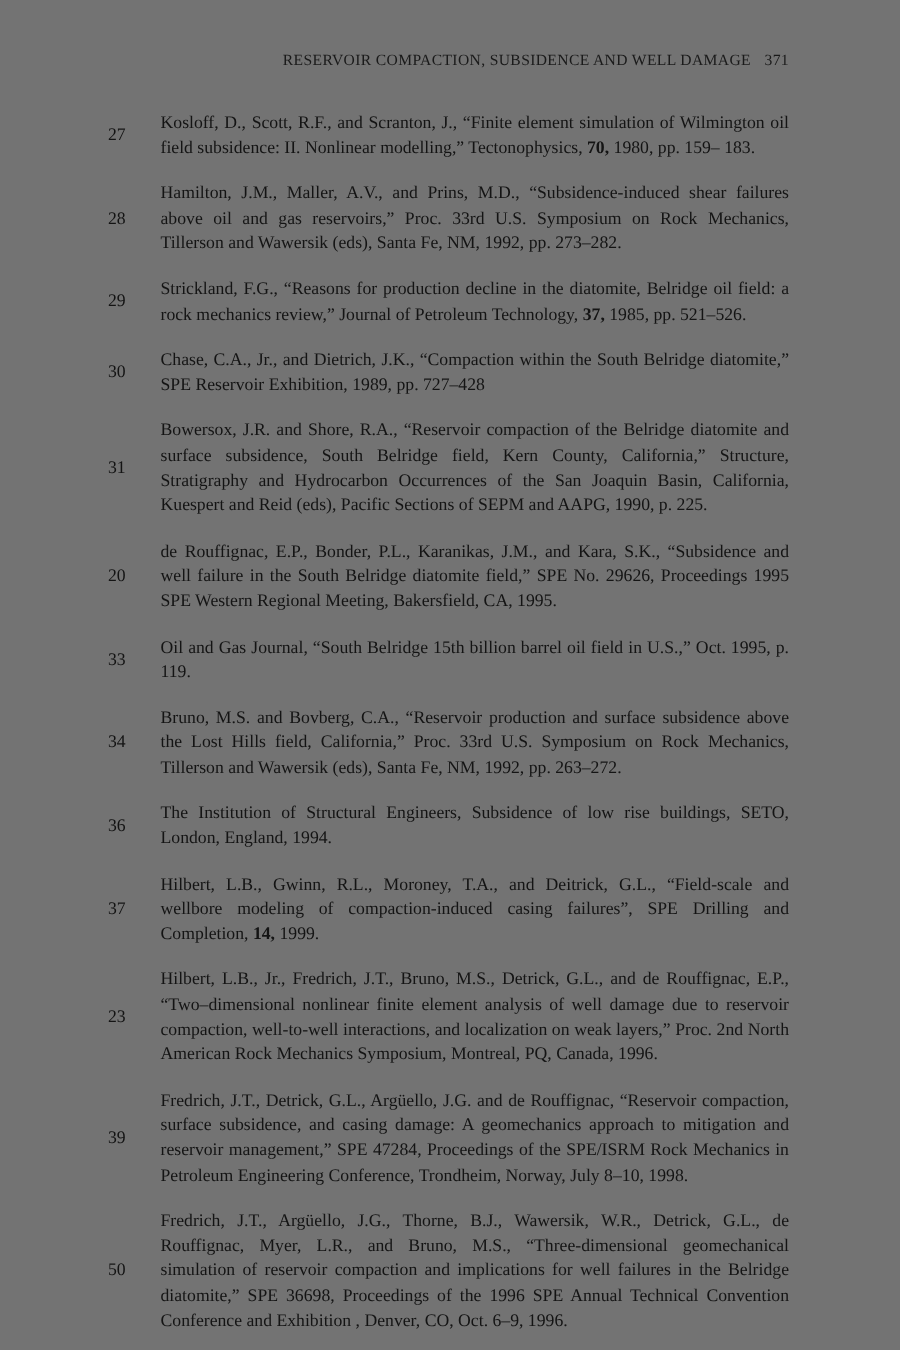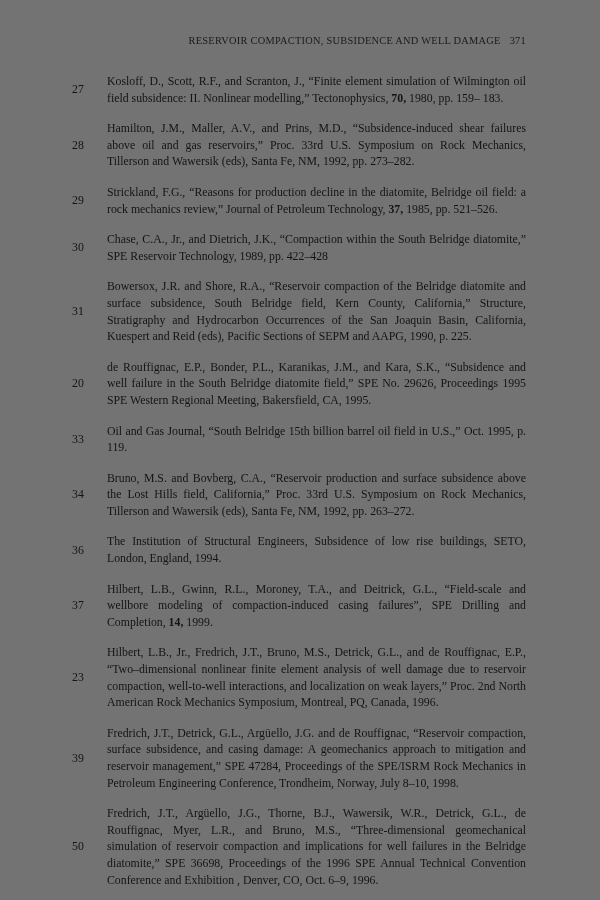--- a/index.html
+++ b/index.html
@@ -70,21 +70,21 @@
       <div class="ref">
         <div class="ref-num">28</div>
         <div class="ref-text"><span>Hamilton, J.M., Maller, A.V., and Prins, M.D., “Subsidence-induced shear failures above oil and gas reservoirs,” </span><span class="it">Proc. 33rd U.S. Symposium on Rock Mechanics, </span><span>Tillerson and Wawersik (eds), Santa Fe, NM, 1992, pp. 273–282.</span></div>
       </div>
       <div class="ref">
         <div class="ref-num">29</div>
         <div class="ref-text"><span>Strickland, F.G., “Reasons for production decline in the diatomite, Belridge oil field: a rock mechanics review,” </span><span class="it">Journal of Petroleum Technology, </span><span class="bd">37, </span><span>1985, pp. 521–526.</span></div>
       </div>
       <div class="ref">
         <div class="ref-num">30</div>
-        <div class="ref-text"><span>Chase, C.A., Jr., and Dietrich, J.K., “Compaction within the South Belridge diatomite,” </span><span class="it">SPE Reservoir Technology, </span><span>1989, pp. 422–428</span></div>
+        <div class="ref-text"><span>Chase, C.A., Jr., and Dietrich, J.K., “Compaction within the South Belridge diatomite,” </span><span class="it">SPE Reservoir Exhibition, </span><span>1989, pp. 727–428</span></div>
       </div>
       <div class="ref">
         <div class="ref-num">31</div>
         <div class="ref-text"><span>Bowersox, J.R. and Shore, R.A., “Reservoir compaction of the Belridge diatomite and surface subsidence, South Belridge field, Kern County, California,” </span><span class="it">Structure, Stratigraphy and Hydrocarbon Occurrences of the San Joaquin Basin, California, </span><span>Kuespert and Reid (eds), Pacific Sections of SEPM and AAPG, 1990, p. 225.</span></div>
       </div>
       <div class="ref">
         <div class="ref-num">20</div>
         <div class="ref-text"><span>de Rouffignac, E.P., Bonder, P.L., Karanikas, J.M., and Kara, S.K., “Subsidence and well failure in the South Belridge diatomite field,” SPE No. 29626, </span><span class="it">Proceedings 1995 SPE Western Regional Meeting, </span><span>Bakersfield, CA, 1995.</span></div>
       </div>
       <div class="ref">

